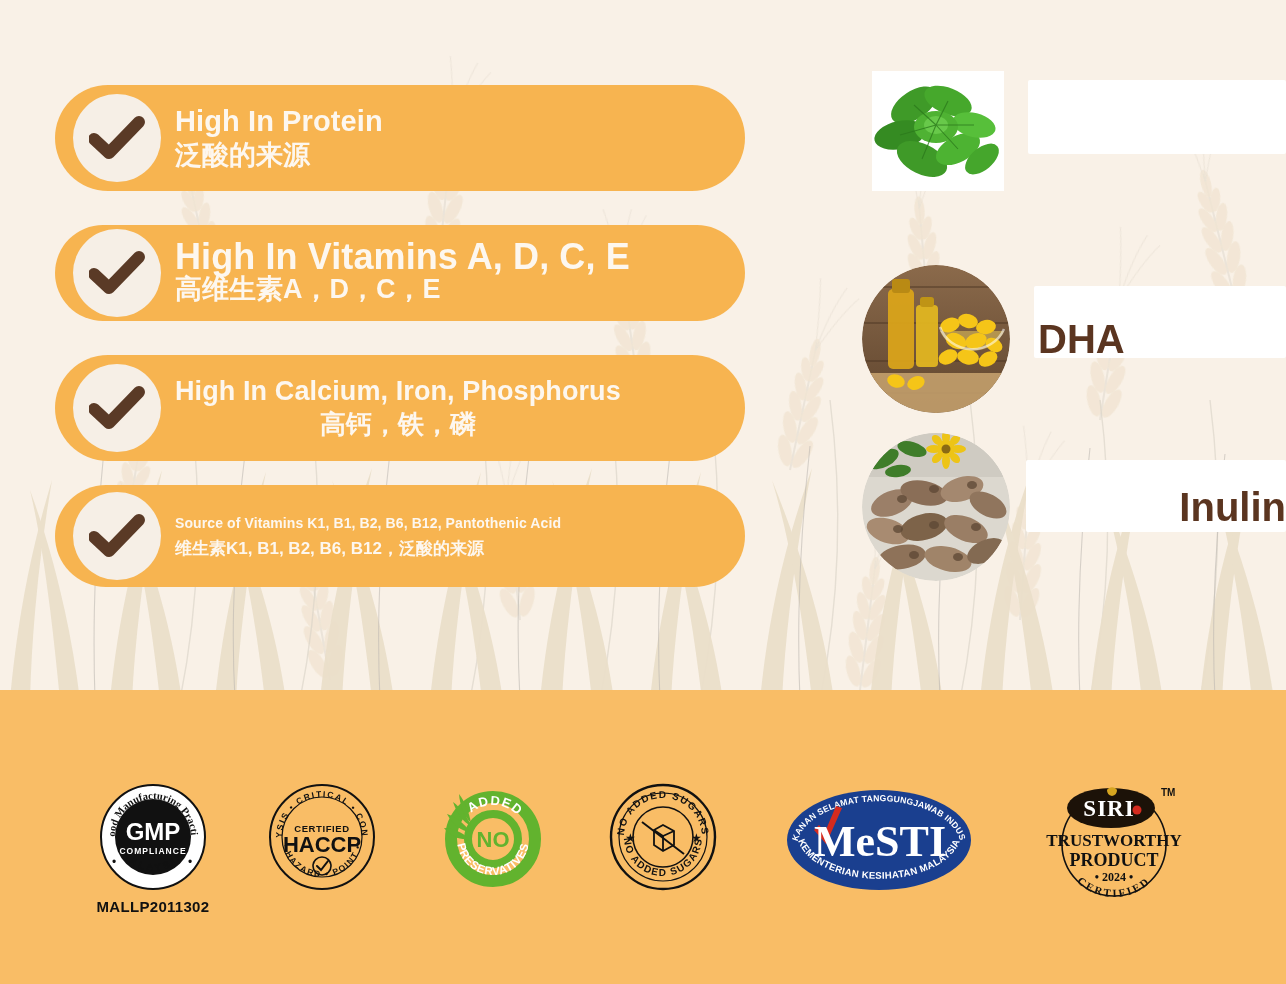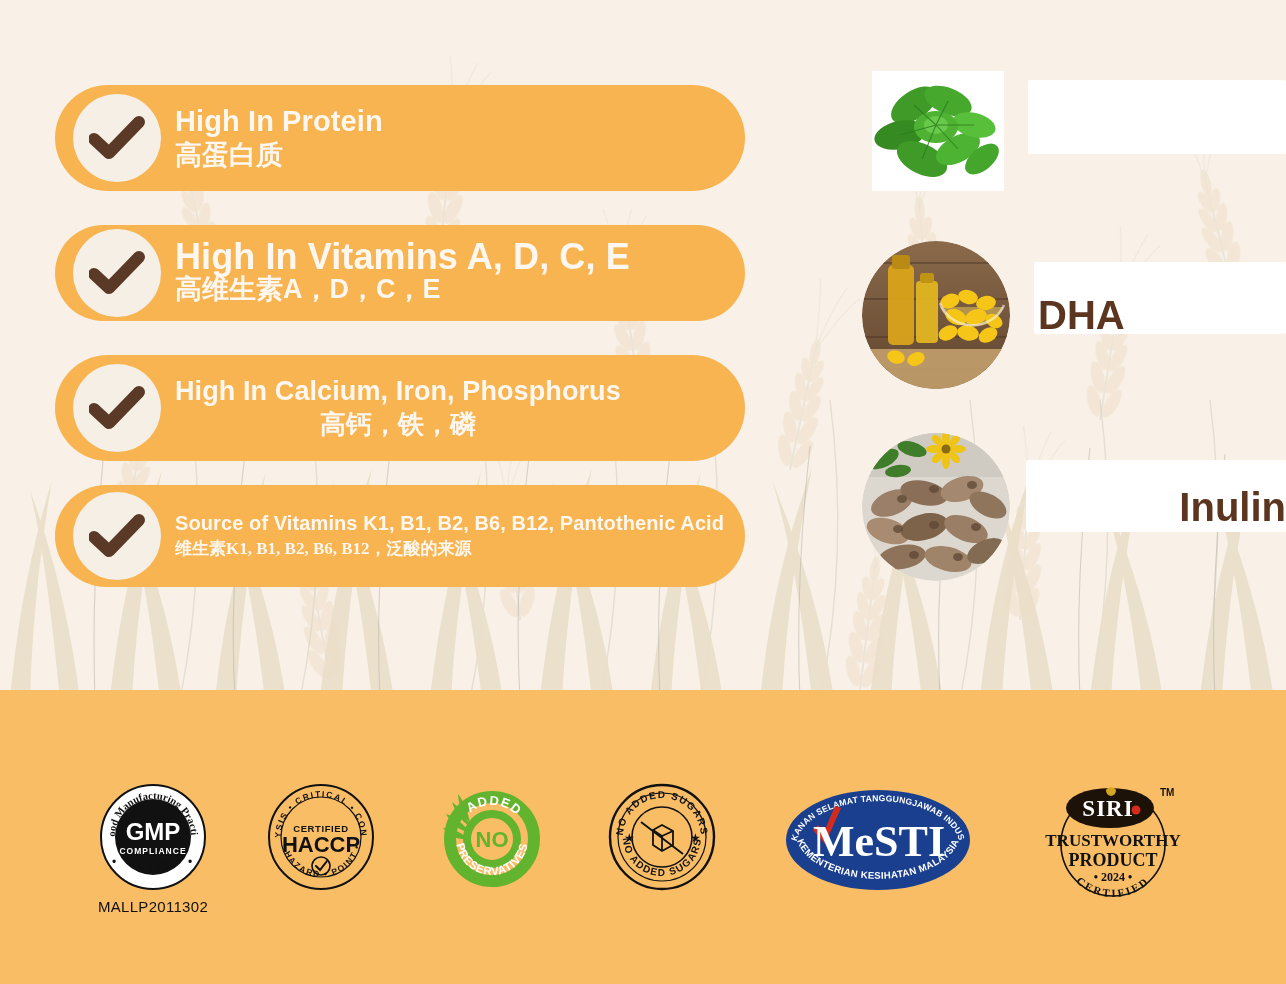--- a/index.html
+++ b/index.html
@@ -62,30 +62,30 @@
   .pill-2{top:140px;height:96px;}
   .pill-3{top:270px;height:106px;text-align:center;}
   .pill-4{top:400px;height:102px;}
 
   .pill-1 .line-en{font-size:29px;line-height:34px;}
   .pill-1 .line-zh{font-size:27px;line-height:34px;}
   .pill-2 .line-en{font-size:36px;line-height:33px;}
   .pill-2 .line-zh{font-size:27px;line-height:33px;}
   .pill-3 .line-en{font-size:27px;line-height:33px;}
   .pill-3 .line-zh{font-size:26px;line-height:33px;}
-  .pill-4 .line-en{font-size:20px;line-height:25px;}
-  .pill-4 .line-zh{font-size:17px;line-height:25px;font-family:Liberation Serif, serif;}
+  .pill-4 .line-en{font-size:14px;line-height:25px;}
+  .pill-4 .line-zh{font-size:17px;line-height:25px;}
 
   
   .ingredients{
     position:absolute;left:862px;top:62px;width:424px;height:570px;
   }
   .ing-row{position:absolute;left:0;width:424px;display:flex;align-items:center;}
   .ing-row.r1{top:0px;height:150px;}
-  .ing-row.r2{top:178px;height:150px;}
+  .ing-row.r2{top:202px;height:150px;}
   .ing-row.r3{top:370px;height:150px;justify-content:space-between;}
 
   .ing-thumb{
     position:relative;
     flex:0 0 auto;
     width:148px;height:148px;border-radius:50%;
     overflow:hidden;
   }
   .ing-thumb.square{border-radius:0;background:transparent;}
   .ing-label-box{
@@ -114,21 +114,21 @@
     display:flex;align-items:flex-start;justify-content:center;
     gap:58px;
   }
   .cert{
     position:relative;
     display:flex;flex-direction:column;align-items:center;
   }
   .cert svg{display:block;}
   .cert-caption{
     margin-top:6px;
-    font-size:15px;font-weight:400;color:#111111;letter-spacing:.3px;
+    font-size:15px;font-weight:700;color:#111111;letter-spacing:.3px;
     font-family:"Liberation Sans", sans-serif;
   }
 </style>
 </head>
 <body>
 
 <div id="poster">
 
   <div class="bg-wheat">
     <svg width="1286" height="700" viewBox="0 0 1286 700" aria-hidden="true">
@@ -235,21 +235,21 @@
   <div class="pills">
 
     <div class="pill pill-1">
       <span class="tick-wrap">
         <svg width="56" height="44" viewBox="0 0 56 44" aria-hidden="true">
           <path d="M5,23 L20,37 L50,6" fill="none" stroke="#5a3a26" stroke-width="12" stroke-linecap="round" stroke-linejoin="round"></path>
         </svg>
       </span>
       <span class="txt">
         <span class="line-en">High In Protein</span>
-        <span class="line-zh">高蛋白质</span>
+        <span class="line-zh">泛酸的来源</span>
       </span>
     </div>
 
     <div class="pill pill-2">
       <span class="tick-wrap">
         <svg width="56" height="44" viewBox="0 0 56 44" aria-hidden="true">
           <path d="M5,23 L20,37 L50,6" fill="none" stroke="#5a3a26" stroke-width="12" stroke-linecap="round" stroke-linejoin="round"></path>
         </svg>
       </span>
       <span class="txt">

